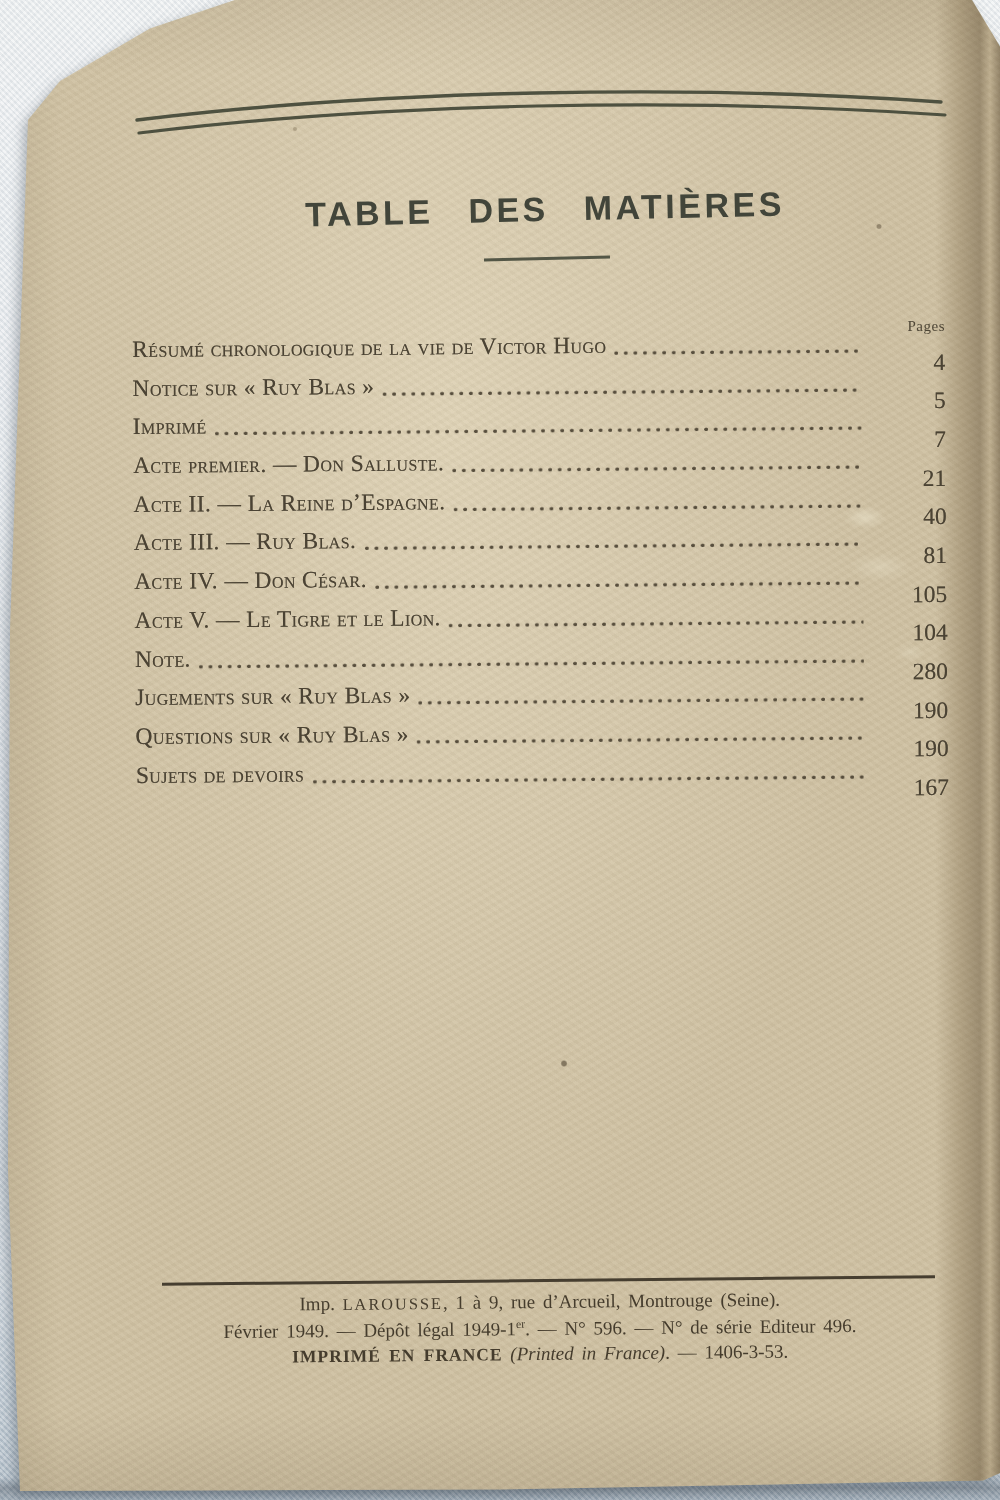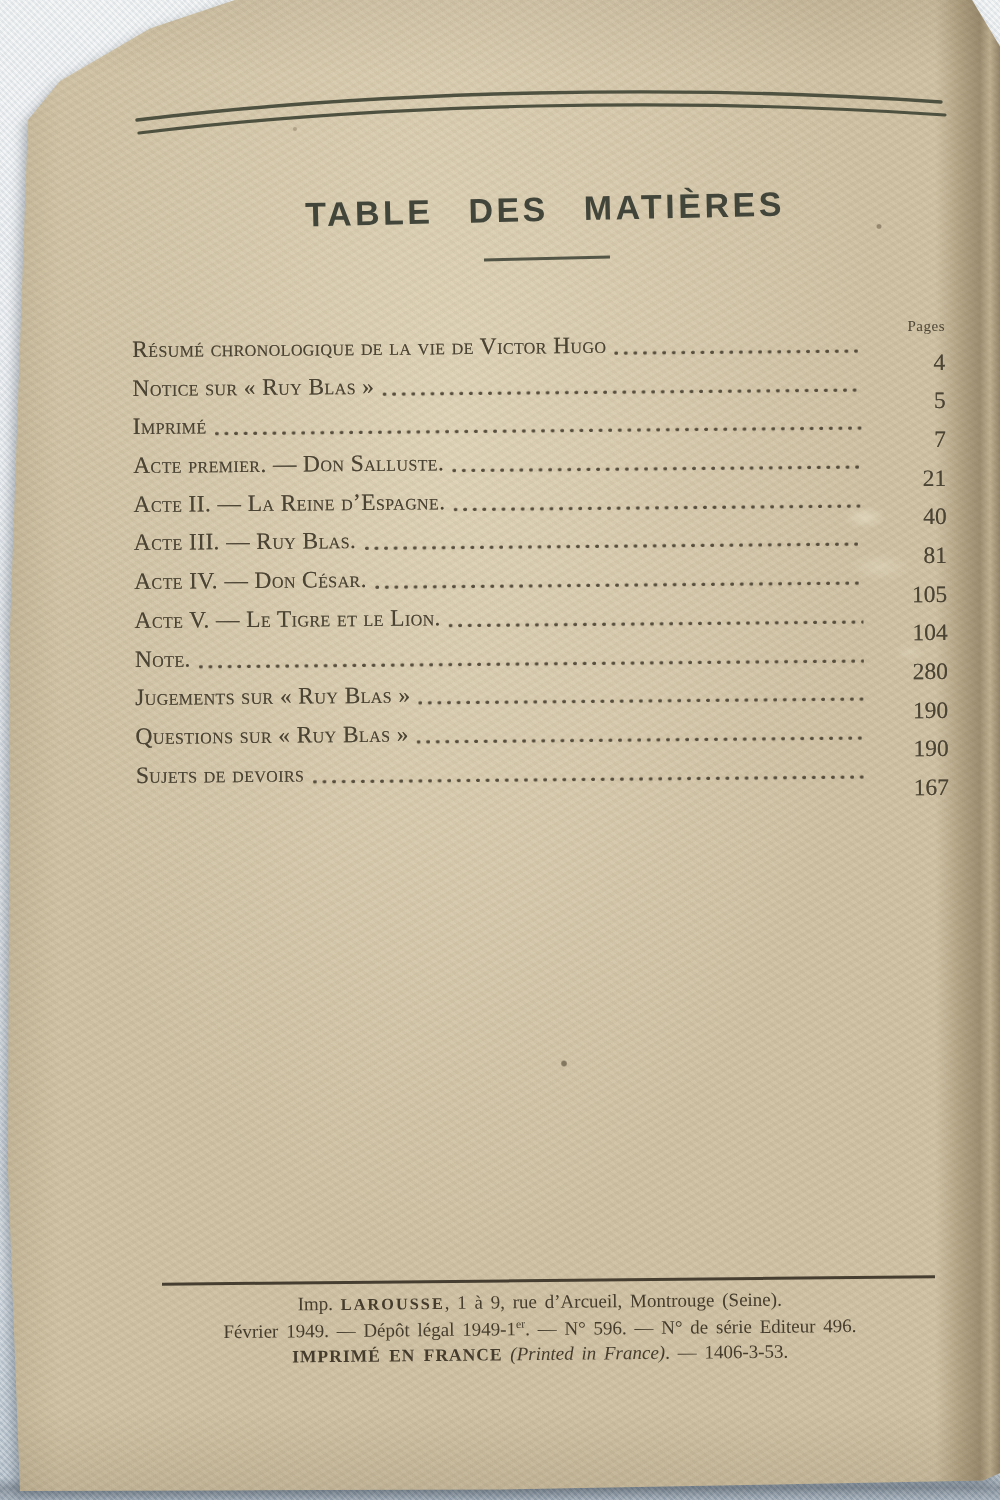--- a/index.html
+++ b/index.html
@@ -60,21 +60,21 @@
     background-size:9.6px 5px;background-repeat:repeat-x;}
   .toc-page{position:absolute;right:0;top:19.5px;width:78px;text-align:right;
     font-size:23.5px;line-height:26px;color:#4b4334;
     font-variant-numeric:oldstyle-nums;font-feature-settings:"onum" 1;
     text-shadow:0 0 .4px rgba(75,67,52,.6);}
 
   .colophon-rule{position:absolute;left:162px;top:1279px;width:773px;height:3.4px;background:#463e30;transform:rotate(-0.55deg);}
   .colophon{position:absolute;left:120px;top:1289px;width:840px;text-align:center;
     transform:rotate(-0.55deg);color:#453c2d;font-size:19px;line-height:25.5px;word-spacing:3px;}
   .colophon p{margin:0;}
-  .publisher-name{text-transform:uppercase;font-size:.86em;letter-spacing:2px;font-weight:bold;}
+  .publisher-name{text-transform:uppercase;font-size:.86em;letter-spacing:2px;}
   .imprime-bold{font-weight:bold;text-transform:uppercase;font-size:.92em;letter-spacing:1px;}
   .printed-italic{font-style:italic;}
   sup{font-size:.62em;line-height:0;text-align:center;}
 </style>
 </head>
 <body>
 
 <div class="scene">
   <div class="cloth-texture"></div>
   <div class="cloth-shadow"></div>

